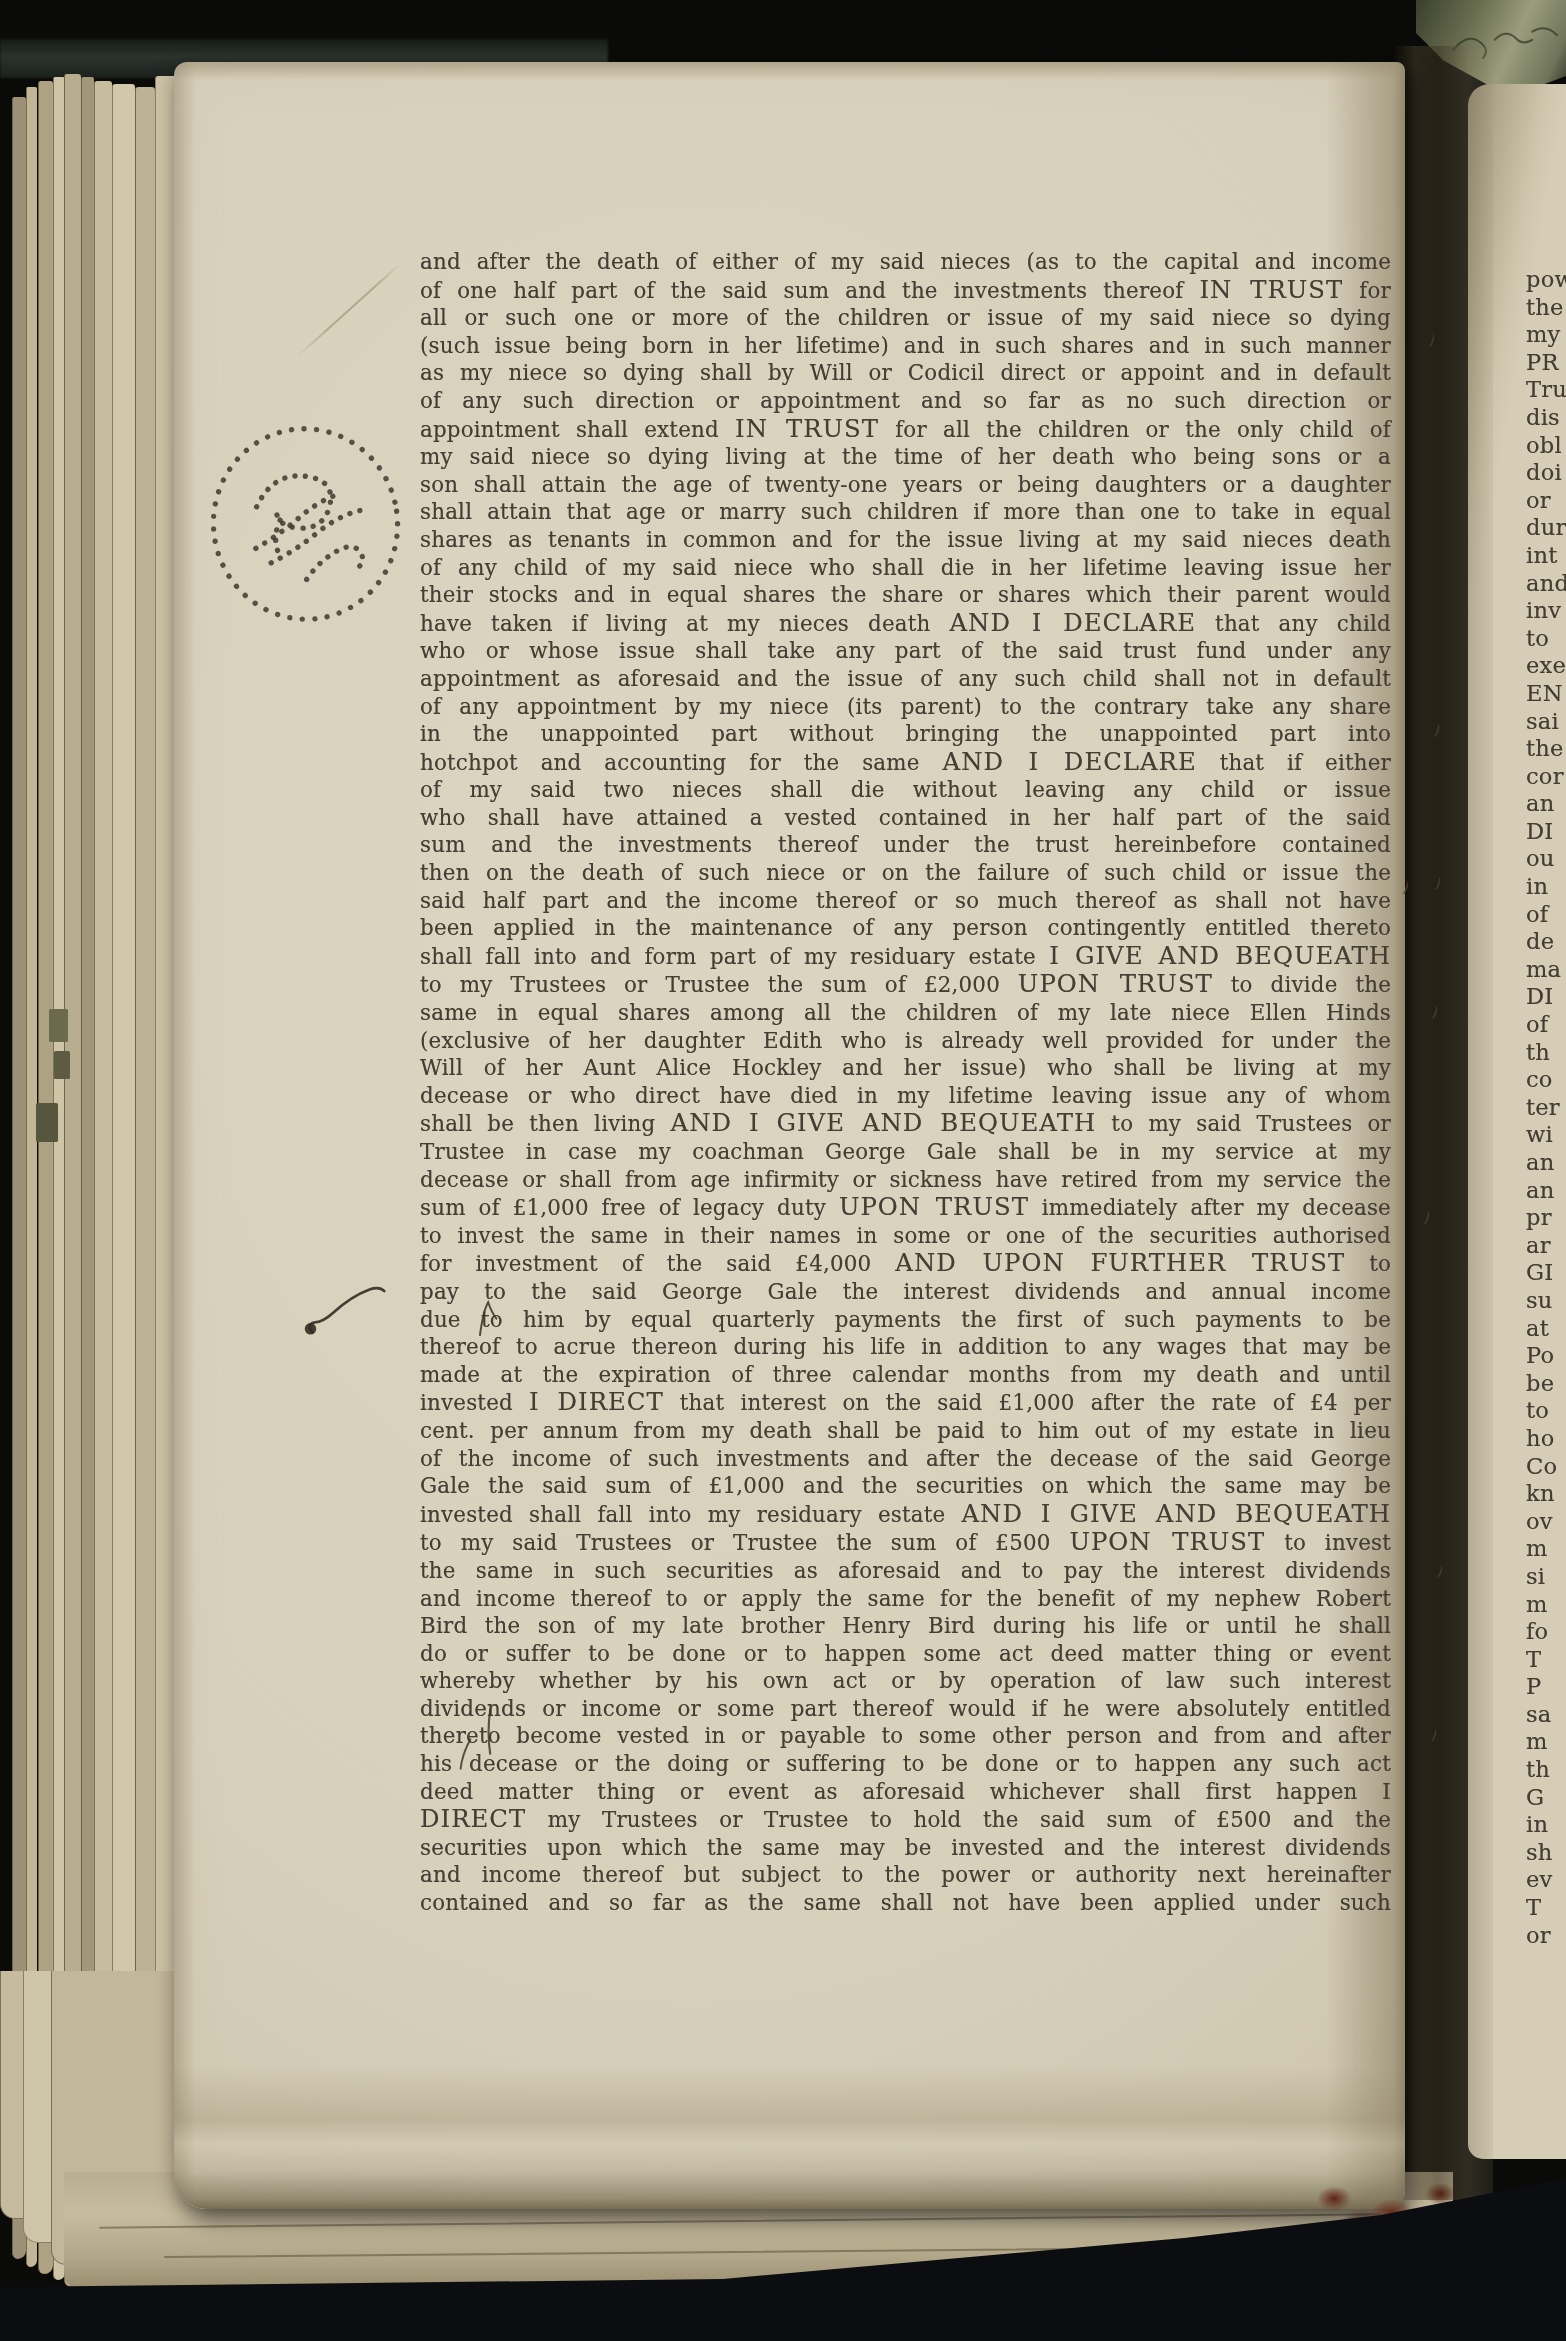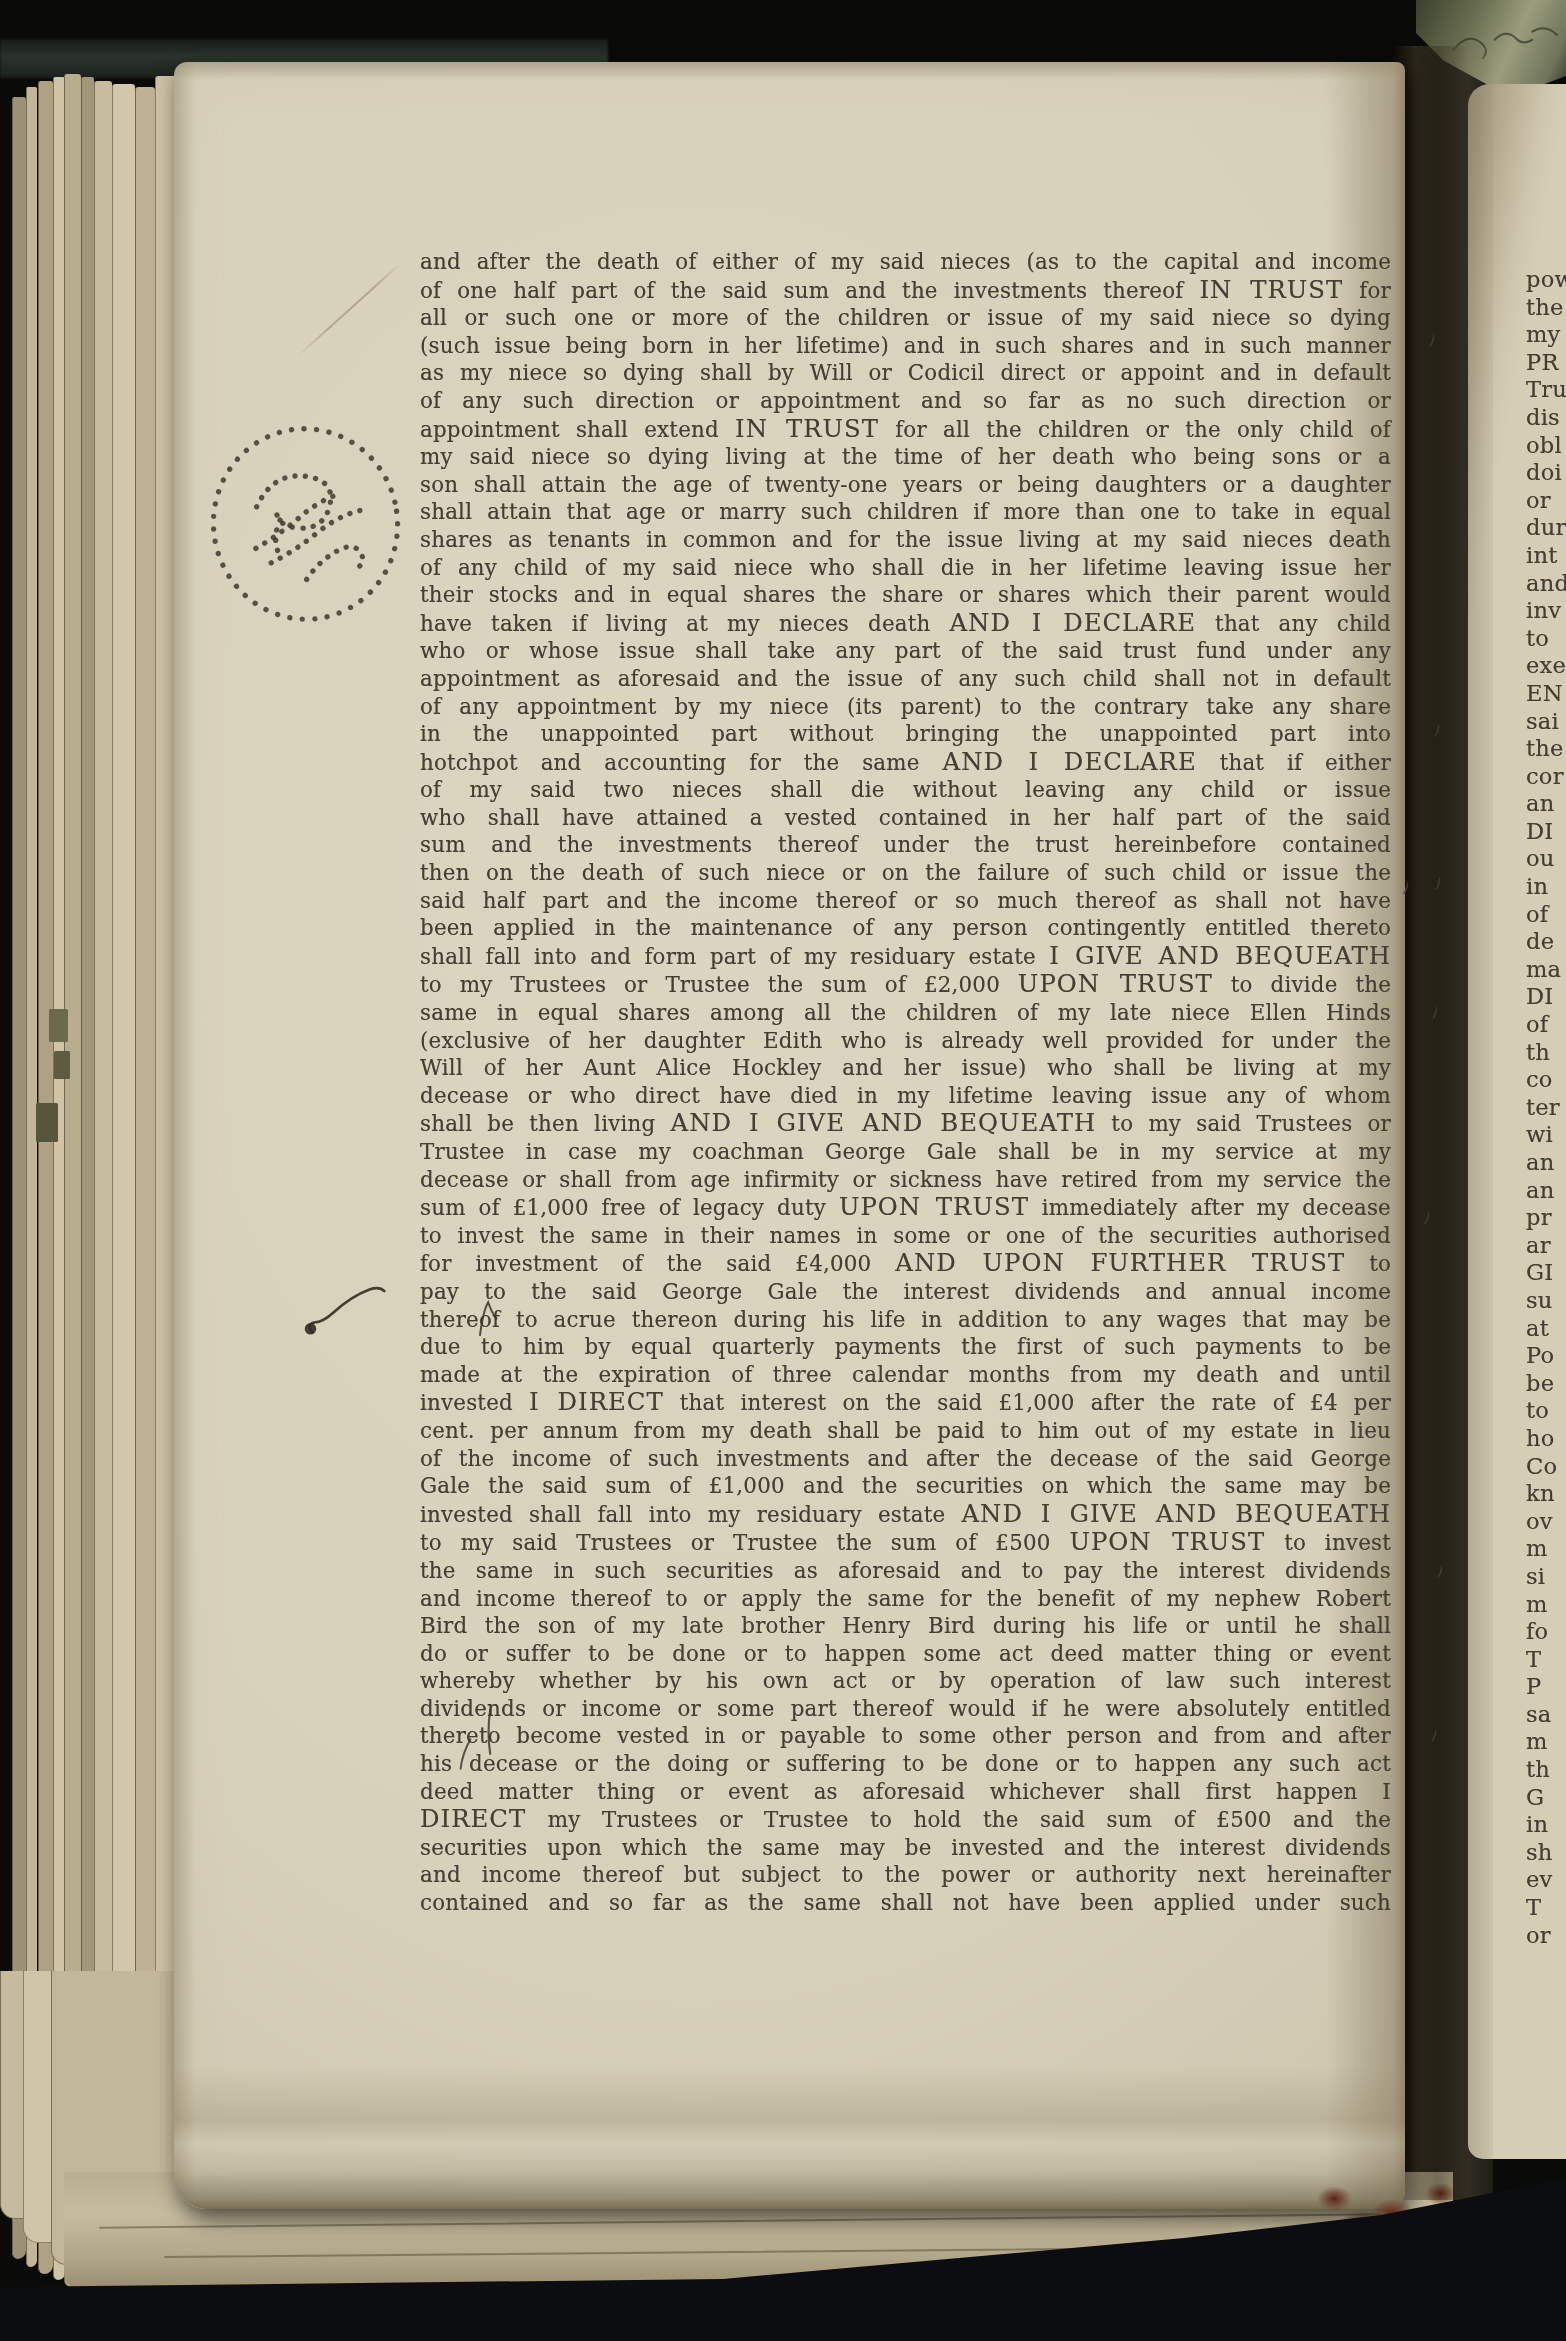--- a/index.html
+++ b/index.html
@@ -165,22 +165,22 @@
       <div class="line">(exclusive of her daughter Edith who is already well provided for under the</div>
       <div class="line">Will of her Aunt Alice Hockley and her issue) who shall be living at my</div>
       <div class="line">decease or who direct have died in my lifetime leaving issue any of whom</div>
       <div class="line">shall be then living <span class="caps">AND I GIVE AND BEQUEATH</span> to my said Trustees or</div>
       <div class="line">Trustee in case my coachman George Gale shall be in my service at my</div>
       <div class="line">decease or shall from age infirmity or sickness have retired from my service the</div>
       <div class="line">sum of £1,000 free of legacy duty <span class="caps">UPON TRUST</span> immediately after my decease</div>
       <div class="line">to invest the same in their names in some or one of the securities authorised</div>
       <div class="line">for investment of the said £4,000 <span class="caps">AND UPON FURTHER TRUST</span> to</div>
       <div class="line">pay to the said George Gale the interest dividends and annual income</div>
+      <div class="line">due to him by equal quarterly payments the first of such payments to be</div>
       <div class="line">thereof to acrue thereon during his life in addition to any wages that may be</div>
-      <div class="line">due to him by equal quarterly payments the first of such payments to be</div>
       <div class="line">made at the expiration of three calendar months from my death and until</div>
       <div class="line">invested <span class="caps">I DIRECT</span> that interest on the said £1,000 after the rate of £4 per</div>
       <div class="line">cent. per annum from my death shall be paid to him out of my estate in lieu</div>
       <div class="line">of the income of such investments and after the decease of the said George</div>
       <div class="line">Gale the said sum of £1,000 and the securities on which the same may be</div>
       <div class="line">invested shall fall into my residuary estate <span class="caps">AND I GIVE AND BEQUEATH</span></div>
       <div class="line">to my said Trustees or Trustee the sum of £500 <span class="caps">UPON TRUST</span> to invest</div>
       <div class="line">the same in such securities as aforesaid and to pay the interest dividends</div>
       <div class="line">and income thereof to or apply the same for the benefit of my nephew Robert</div>
       <div class="line">Bird the son of my late brother Henry Bird during his life or until he shall</div>

